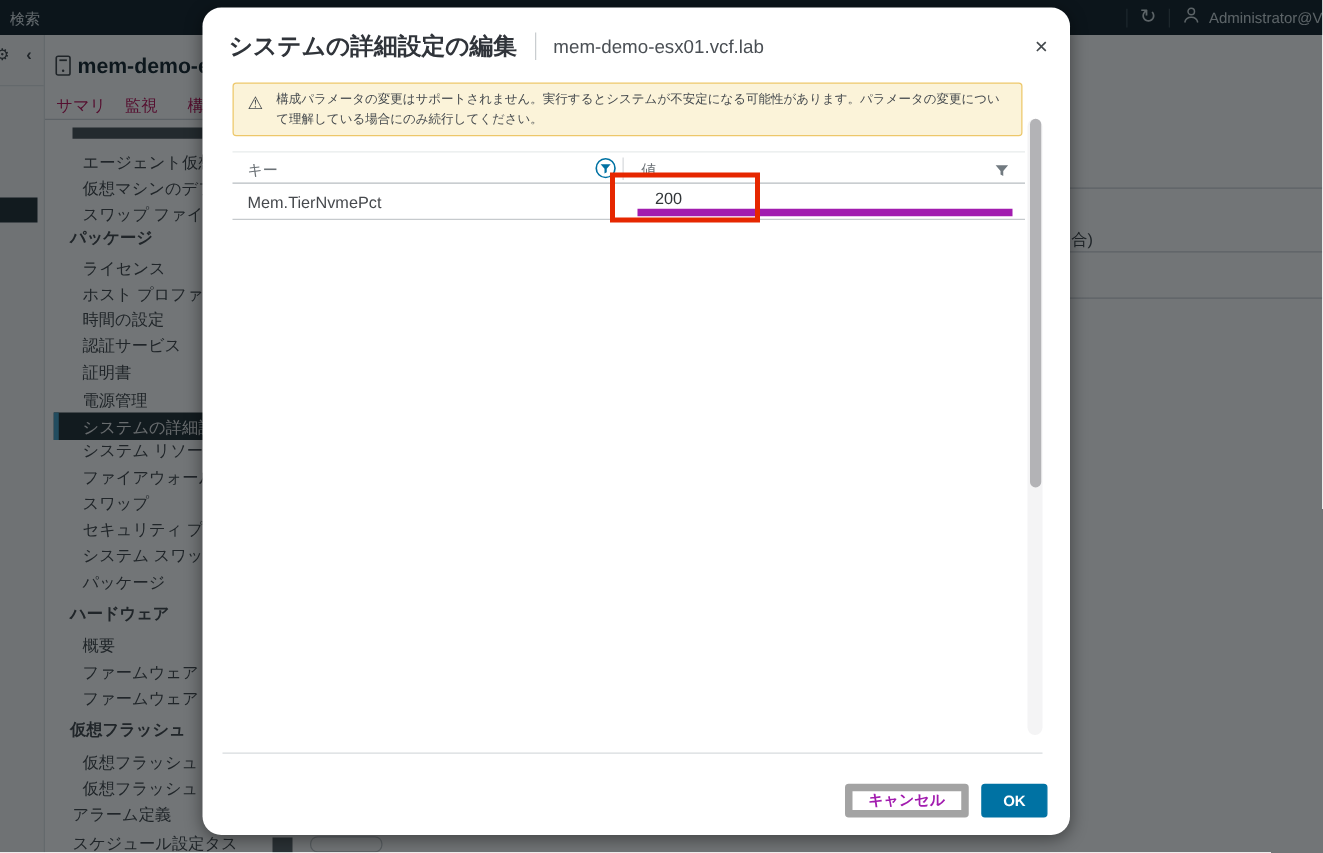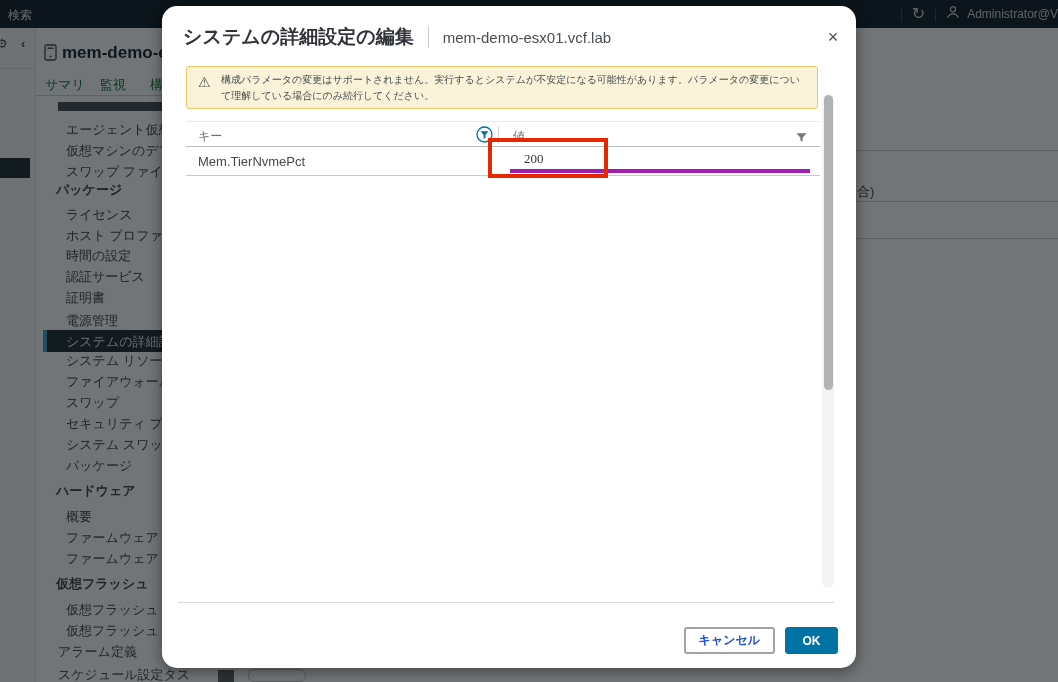--- a/index.html
+++ b/index.html
@@ -18,21 +18,21 @@
 
   .tree-panel { position:absolute; left:0; top:28px; width:36px; height:654px; background:#f7f8f9; border-right:1px solid #dfe3e5; }
   .tree-toolbar-divider { position:absolute; left:0; top:40px; width:35px; height:1px; background:#dfe3e5; }
   .tree-gear { position:absolute; left:-4px; top:8px; font-size:13px; color:#454a4e; }
   .tree-collapse { position:absolute; left:21px; top:8px; font-size:13px; color:#454a4e; font-weight:bold; }
   .tree-selected { position:absolute; left:0; top:130px; width:30px; height:20px; background:#263238; }
 
   .host-icon { position:absolute; left:44px; top:44px; }
   .host-title { position:absolute; left:62px; top:43px; font-size:17px; font-weight:bold; color:#1b2a32; white-space:nowrap; }
   .tabs-row { position:absolute; left:36px; top:70px; width:380px; height:26px; border-bottom:1px solid #cfd4d8; }
-  .tab { position:absolute; top:6px; font-size:13px; color:#15803d; white-space:nowrap; }
+  .tab { position:absolute; top:6px; font-size:13px; color:#be185d; white-space:nowrap; }
   .tab.t0 { left:9px; } .tab.t1 { left:64px; } .tab.t2 { left:114px; }
 
   .nav-item, .nav-header, .nav-top { position:absolute; font-size:13px; color:#454a4e; white-space:nowrap; }
   .nav-item { left:66px; } .nav-header { left:56px; font-weight:bold; } .nav-top { left:58px; }
   .nav-clipped { position:absolute; left:58px; top:102px; width:104px; height:9px; background:#4d545a; }
   .nav-selected { position:absolute; left:43px; top:330px; width:210px; height:22px; background:#263238; border-left:4px solid #4aa3c9; }
   .nav-selected span { position:absolute; left:19px; top:3px; font-size:13px; color:#e8eaea; white-space:nowrap; }
 
   .bg-line { position:absolute; height:1px; background:#cfd4d8; }
   .bg-frag-text { position:absolute; left:857px; top:183px; font-size:13px; color:#454a4e; }
@@ -59,33 +59,33 @@
   .grid { position:absolute; left:24px; top:115px; width:634px; }
   .grid-header { position:relative; height:26px; border-top:1px solid #e8ebec; border-bottom:1px solid #b8bdc1; }
   .col-h { position:absolute; top:6px; font-size:12px; color:#6b7176; }
   .col-h.k { left:12px; } .col-h.v { left:327px; }
   .col-divider { position:absolute; left:312px; top:4px; width:1px; height:18px; background:#d7dadd; }
   .filter-active { position:absolute; left:290px; top:4px; }
   .filter-gray { position:absolute; left:610px; top:7px; }
   .grid-row { position:relative; height:29px; border-bottom:1px solid #c6cacd; }
   .cell-key { position:absolute; left:12px; top:7px; font-size:13px; color:#46494d; }
   .value-input { position:absolute; left:324px; top:2px; width:300px; height:24px; border:none;
-                 border-bottom:4px solid #a21caf; font-size:13px; color:#313538; padding:0 0 0 14px;
-                 font-family:Liberation Serif, serif; outline:none; background:transparent; }
+                 border-bottom:6px solid #a21caf; font-size:13px; color:#313538; padding:0 0 0 14px;
+                 font-family:Liberation Sans, sans-serif; outline:none; background:transparent; }
 
   .annotation-box { position:absolute; left:326px; top:132px; width:120px; height:40px; border:4px solid #e62700; z-index:5; }
 
   .dlg-scroll-track { position:absolute; left:660px; top:89px; width:12px; height:493px; background:#f4f4f5; border-radius:6px; }
   .dlg-scroll-thumb { position:absolute; left:1.5px; top:0; width:9px; height:295px; background:#b3b3b6; border-radius:5px; }
   .content-bottom-line { position:absolute; left:16px; top:596px; width:656px; height:1px; background:#d8dbde; }
 
   .dlg-footer { position:absolute; right:18px; bottom:14px; display:flex; gap:10px; }
   .btn { height:27px; border-radius:3px; font-size:12px; font-weight:600; display:flex; align-items:center;
          justify-content:center; cursor:pointer; font-family:"Liberation Sans","DejaVu Sans",sans-serif; }
-  .btn-cancel { border:2px solid #a3a3a3; color:#1d4ed8; background:#fff; padding:0 13px; }
+  .btn-cancel { border:6px solid #a3a3a3; color:#a21caf; background:#fff; padding:0 13px; }
   .btn-ok { background:#0072a3; color:#fff; border:1px solid #0072a3; min-width:53px; padding:0 14px; }
 </style>
 </head>
 <body>
 
 <div class="screen">
 
   <div class="bg">
 
     <div class="topbar">

